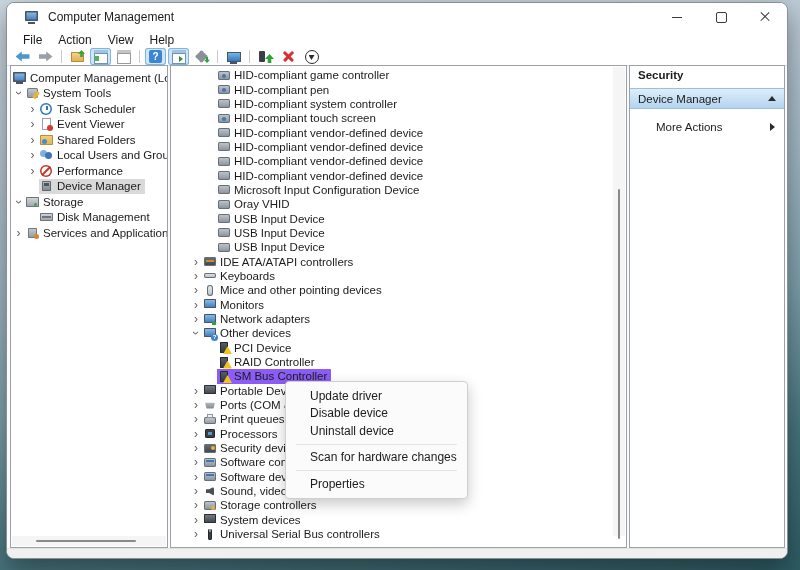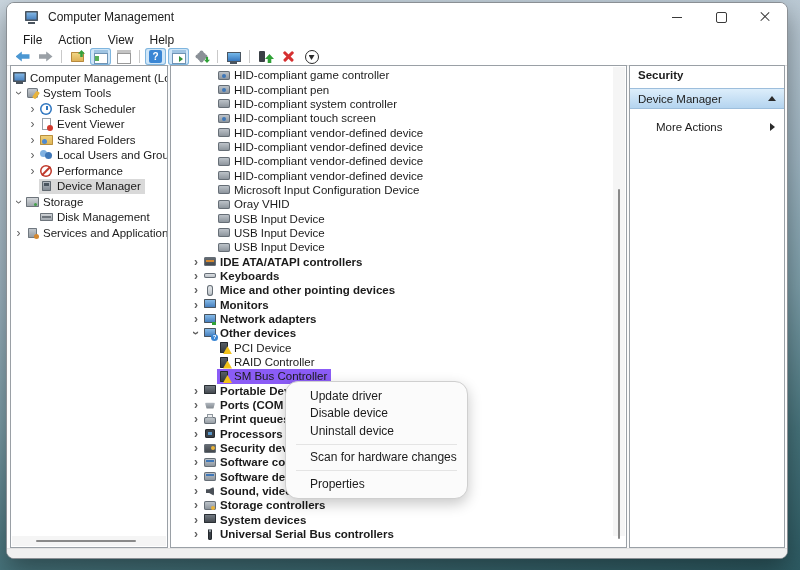--- a/index.html
+++ b/index.html
@@ -134,21 +134,21 @@
   .tic[data-icon="services"]::before { content:""; position:absolute; inset:1px 2px;
     background:linear-gradient(#c8cdd2,#8f979e); box-shadow:inset 0 0 0 1px #707880; border-radius:1px; }
   .tic[data-icon="services"]::after { content:""; position:absolute; right:0; bottom:0; width:5px; height:5px;
     border-radius:50%; background:#d4872f; }
   .hscroll { position:absolute; left:1px; right:1px; bottom:1px; height:10px; background:#f5f5f5; }
   .hthumb { position:absolute; left:24px; top:4px; width:100px; height:2px; background:#8a8a8a; border-radius:1px; }
 
   
   .devlist { padding-top:2px; }
   .drow { height:14.35px; display:flex; align-items:center; font-size:11.5px; color:#1b1b1b; white-space:nowrap; }
-  .drow[data-ind="1"] { padding-left:18px;font-weight:bold; }
+  .drow[data-ind="1"] { padding-left:18px; }
   .drow[data-ind="2"] { padding-left:32px; }
   .drow .chev { width:14px; }
   .dic { position:relative; width:12px; height:11px; flex:none; }
   .dic::before { content:""; position:absolute; inset:1px 0; background:linear-gradient(#c3c9cf,#878f97);
     box-shadow:inset 0 0 0 1px #666e76; border-radius:2px; }
   .dic[data-icon="hid"]::after { content:""; position:absolute; left:4px; top:4px; width:4px; height:4px;
     border-radius:50%; background:#3e77b8; }
   .dic[data-icon="ide"]::before { background:linear-gradient(#6a7178,#3d4248); }
   .dic[data-icon="ide"]::after { content:""; position:absolute; left:2px; top:4px; width:8px; height:2px; background:#d4872f; }
   .dic[data-icon="keyboard"]::before { inset:3px 0; background:linear-gradient(#e4e7ea,#b4bac0); }
@@ -195,21 +195,21 @@
     border-top:1px solid #9dbedc; border-bottom:1px solid #9dbedc; display:flex; align-items:center;
     padding:0 8px; font-size:11.5px; color:#1b1b1b; }
   .tri-up { margin-left:auto; width:0; height:0; border-left:4px solid transparent; border-right:4px solid transparent;
     border-bottom:5px solid #2b2b2b; }
   .actions-more { height:19px; display:flex; align-items:center; padding:16px 9px 0 26px; font-size:11.5px; color:#1b1b1b; }
   .tri-right { margin-left:auto; width:0; height:0; border-top:4px solid transparent; border-bottom:4px solid transparent;
     border-left:5px solid #2b2b2b; }
 
   
   .cmenu { position:absolute; left:278px; top:378px; width:183px; background:#fbfbfb;
-    border:1px solid #cfcfcf; border-radius:13px; box-shadow:0 5px 14px rgba(0,0,0,.22);
+    border:1px solid #cfcfcf; border-radius:4px; box-shadow:0 5px 14px rgba(0,0,0,.22);
     padding:5px 0; z-index:10; }
   .cmenu-item { height:17.5px; display:flex; align-items:center; padding-left:24px; font-size:12px; color:#1b1b1b; }
   .cmenu-item[data-bold="1"] { font-weight:normal; }
   .cmenu-sep { height:1px; background:#e4e4e4; margin:4px 10px; }
 </style>
 </head>
 <body>
 
 <div class="desktop">
   <div class="window">

